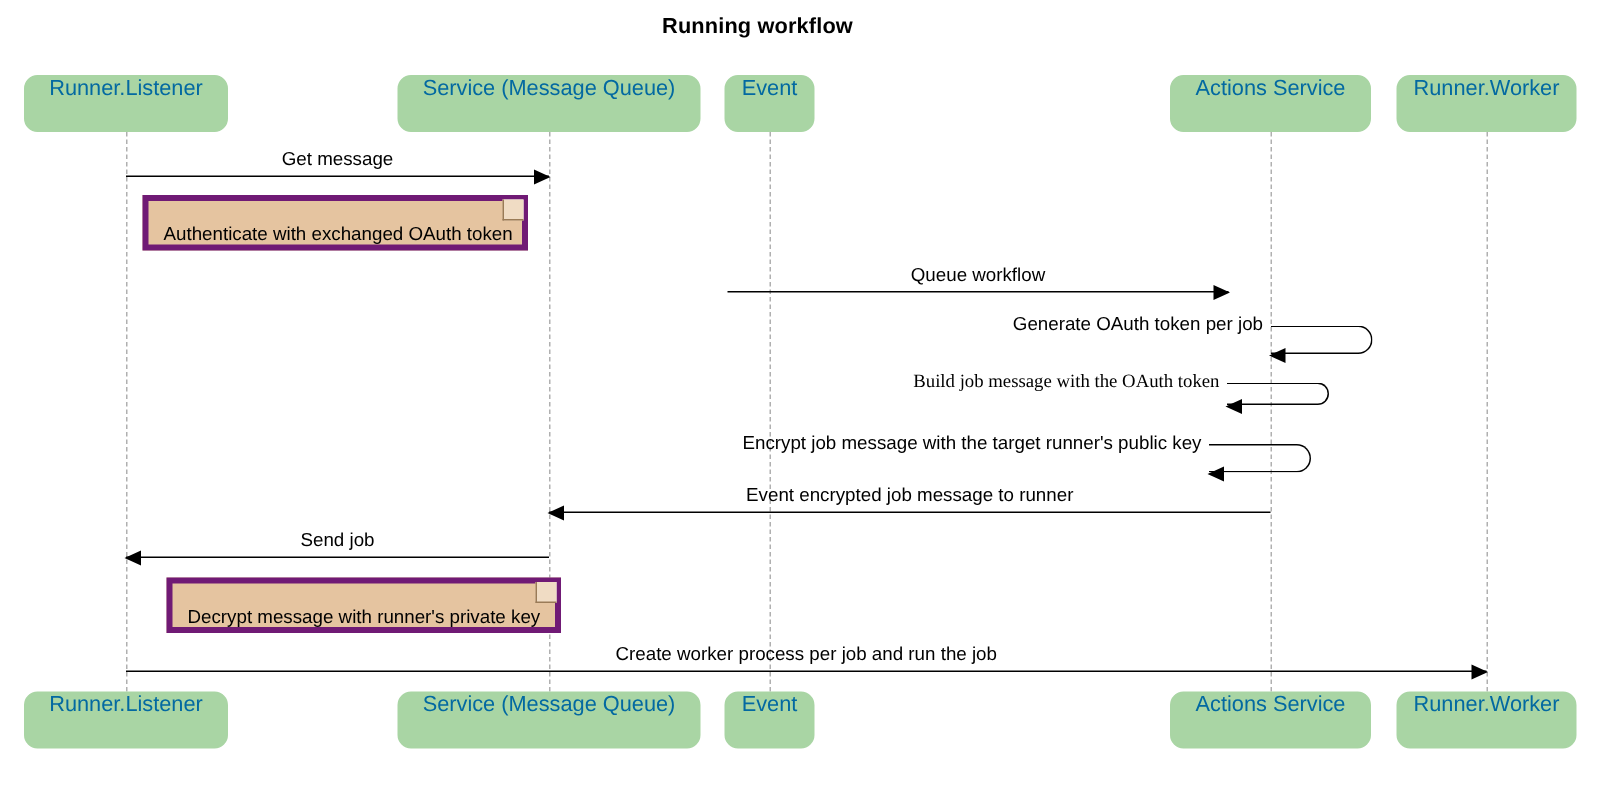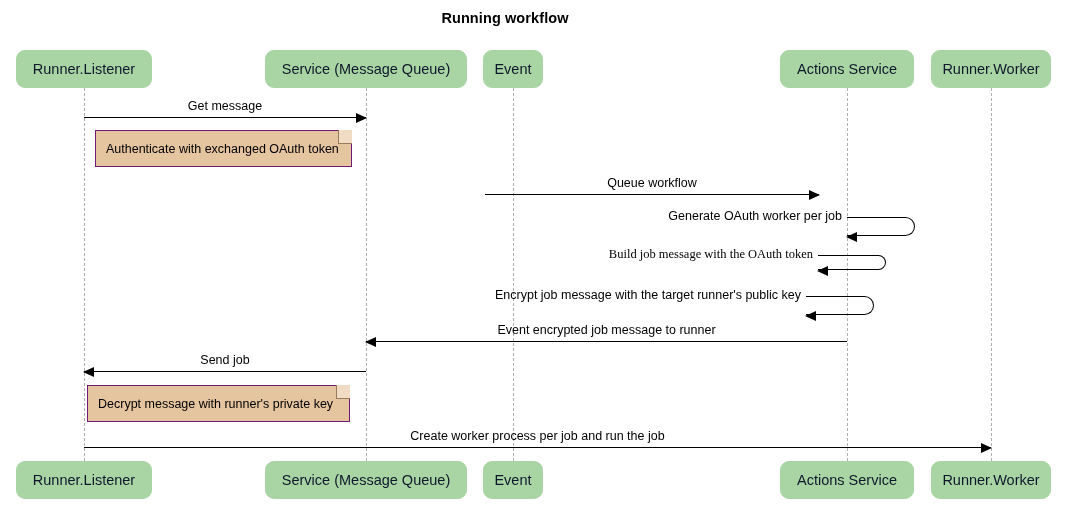--- a/index.html
+++ b/index.html
@@ -41,24 +41,23 @@
 
   
   .participant {
     position: absolute;
     box-sizing: border-box;
     height: 38px;
     background: #a9d5a4;
     border: 1px solid #a9d5a4;
     border-radius: 9px;
     display: flex;
-    align-items: center;
     justify-content: center;
     font-size: 14.5px;
-    color: #0f172a;
+    color: #0369a1;
     white-space: nowrap;
     padding: 0 10px;
   }
 
   
   .msg {
     position: absolute;
     height: 0;
     border-top: 1.4px solid #000000;
   }
@@ -117,25 +116,25 @@
     text-align: right;
     top: -8px;
     line-height: 1;
   }
 
   
   .note {
     position: absolute;
     box-sizing: border-box;
     background: #e5c4a0;
-    border: 1px solid #701a75;
+    border: 4px solid #701a75;
     font-size: 12.5px;
     color: #000000;
     display: flex;
-    align-items: center;
+    align-items: flex-end;
     white-space: nowrap;
     padding-left: 10px;
   }
   .note-fold {
     position: absolute;
     top: -1px;
     right: -1px;
     width: 13px;
     height: 13px;
     background: #f0dcc4;
@@ -170,21 +169,21 @@
       <div class="msg" style="left: 84px; top: 117px; width: 282px;">
         <div class="arrowhead right"></div>
         <div class="msg-label center">Get message</div>
       </div>
       <div class="msg" style="left: 485px; top: 194px; width: 334px;">
         <div class="arrowhead right"></div>
         <div class="msg-label center">Queue workflow</div>
       </div>
       <div class="selfloop" style="left: 847px; top: 217px; width: 68px; height: 19px;">
         <div class="arrowhead left"></div>
-        <div class="selfloop-label" style="right: 72px;">Generate OAuth worker per job</div>
+        <div class="selfloop-label" style="right: 72px;">Generate OAuth token per job</div>
       </div>
       <div class="selfloop" style="left: 818px; top: 255px; width: 68px; height: 15px; font-family: Liberation Serif, serif;">
         <div class="arrowhead left"></div>
         <div class="selfloop-label" style="right: 72px;">Build job message with the OAuth token</div>
       </div>
       <div class="selfloop" style="left: 806px; top: 296px; width: 68px; height: 19px;">
         <div class="arrowhead left"></div>
         <div class="selfloop-label" style="right: 72px;">Encrypt job message with the target runner's public key</div>
       </div>
       <div class="msg" style="left: 366px; top: 341px; width: 481px;">
@@ -199,21 +198,21 @@
         <div class="arrowhead right"></div>
         <div class="msg-label center">Create worker process per job and run the job</div>
       </div>
     </div>
   <div id="notes">
       <div class="note" style="left: 95px; top: 130px; width: 257px; height: 37px;">
         <div class="note-fold-mask"></div>
         <div class="note-fold"></div>
         <span>Authenticate with exchanged OAuth token</span>
       </div>
-      <div class="note" style="left: 87px; top: 385px; width: 263px; height: 37px;">
+      <div class="note" style="left: 111px; top: 385px; width: 263px; height: 37px;">
         <div class="note-fold-mask"></div>
         <div class="note-fold"></div>
         <span>Decrypt message with runner's private key</span>
       </div>
     </div>
   <div id="participants-top">
       <div class="participant" style="left: 16px; top: 50px; width: 136px;">
         <span>Runner.Listener</span>
       </div>
       <div class="participant" style="left: 265px; top: 50px; width: 202px;">

